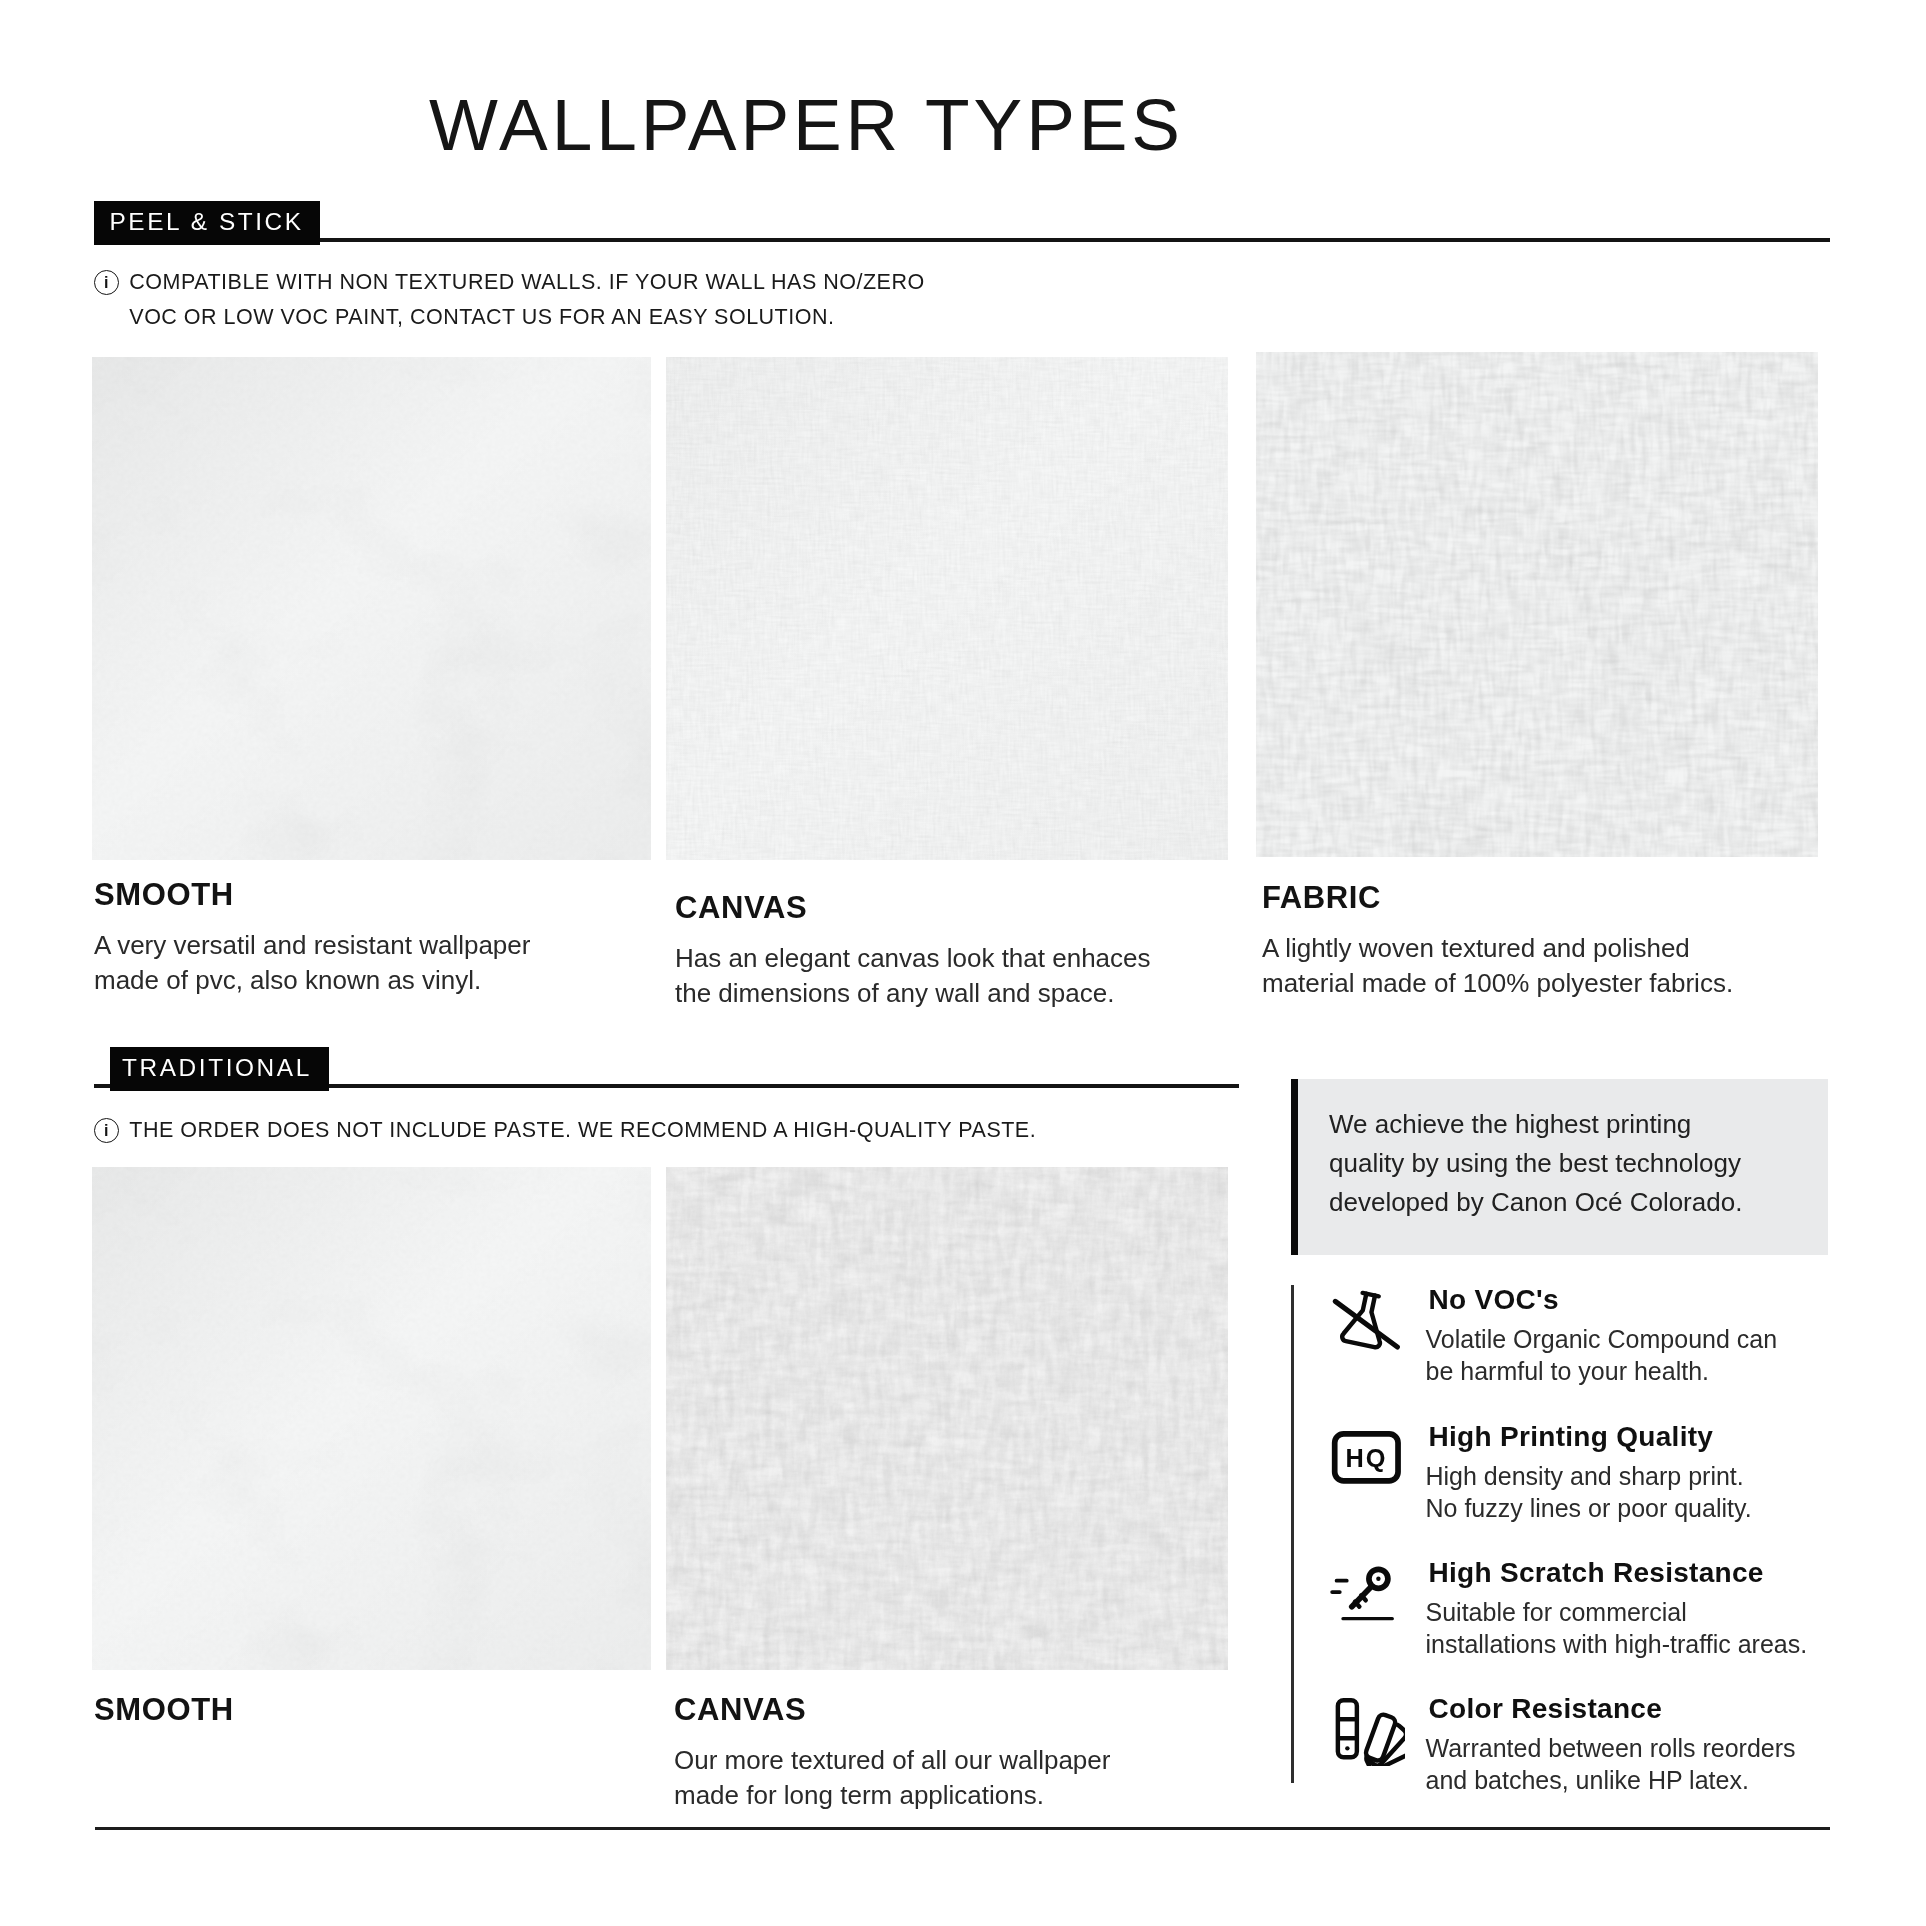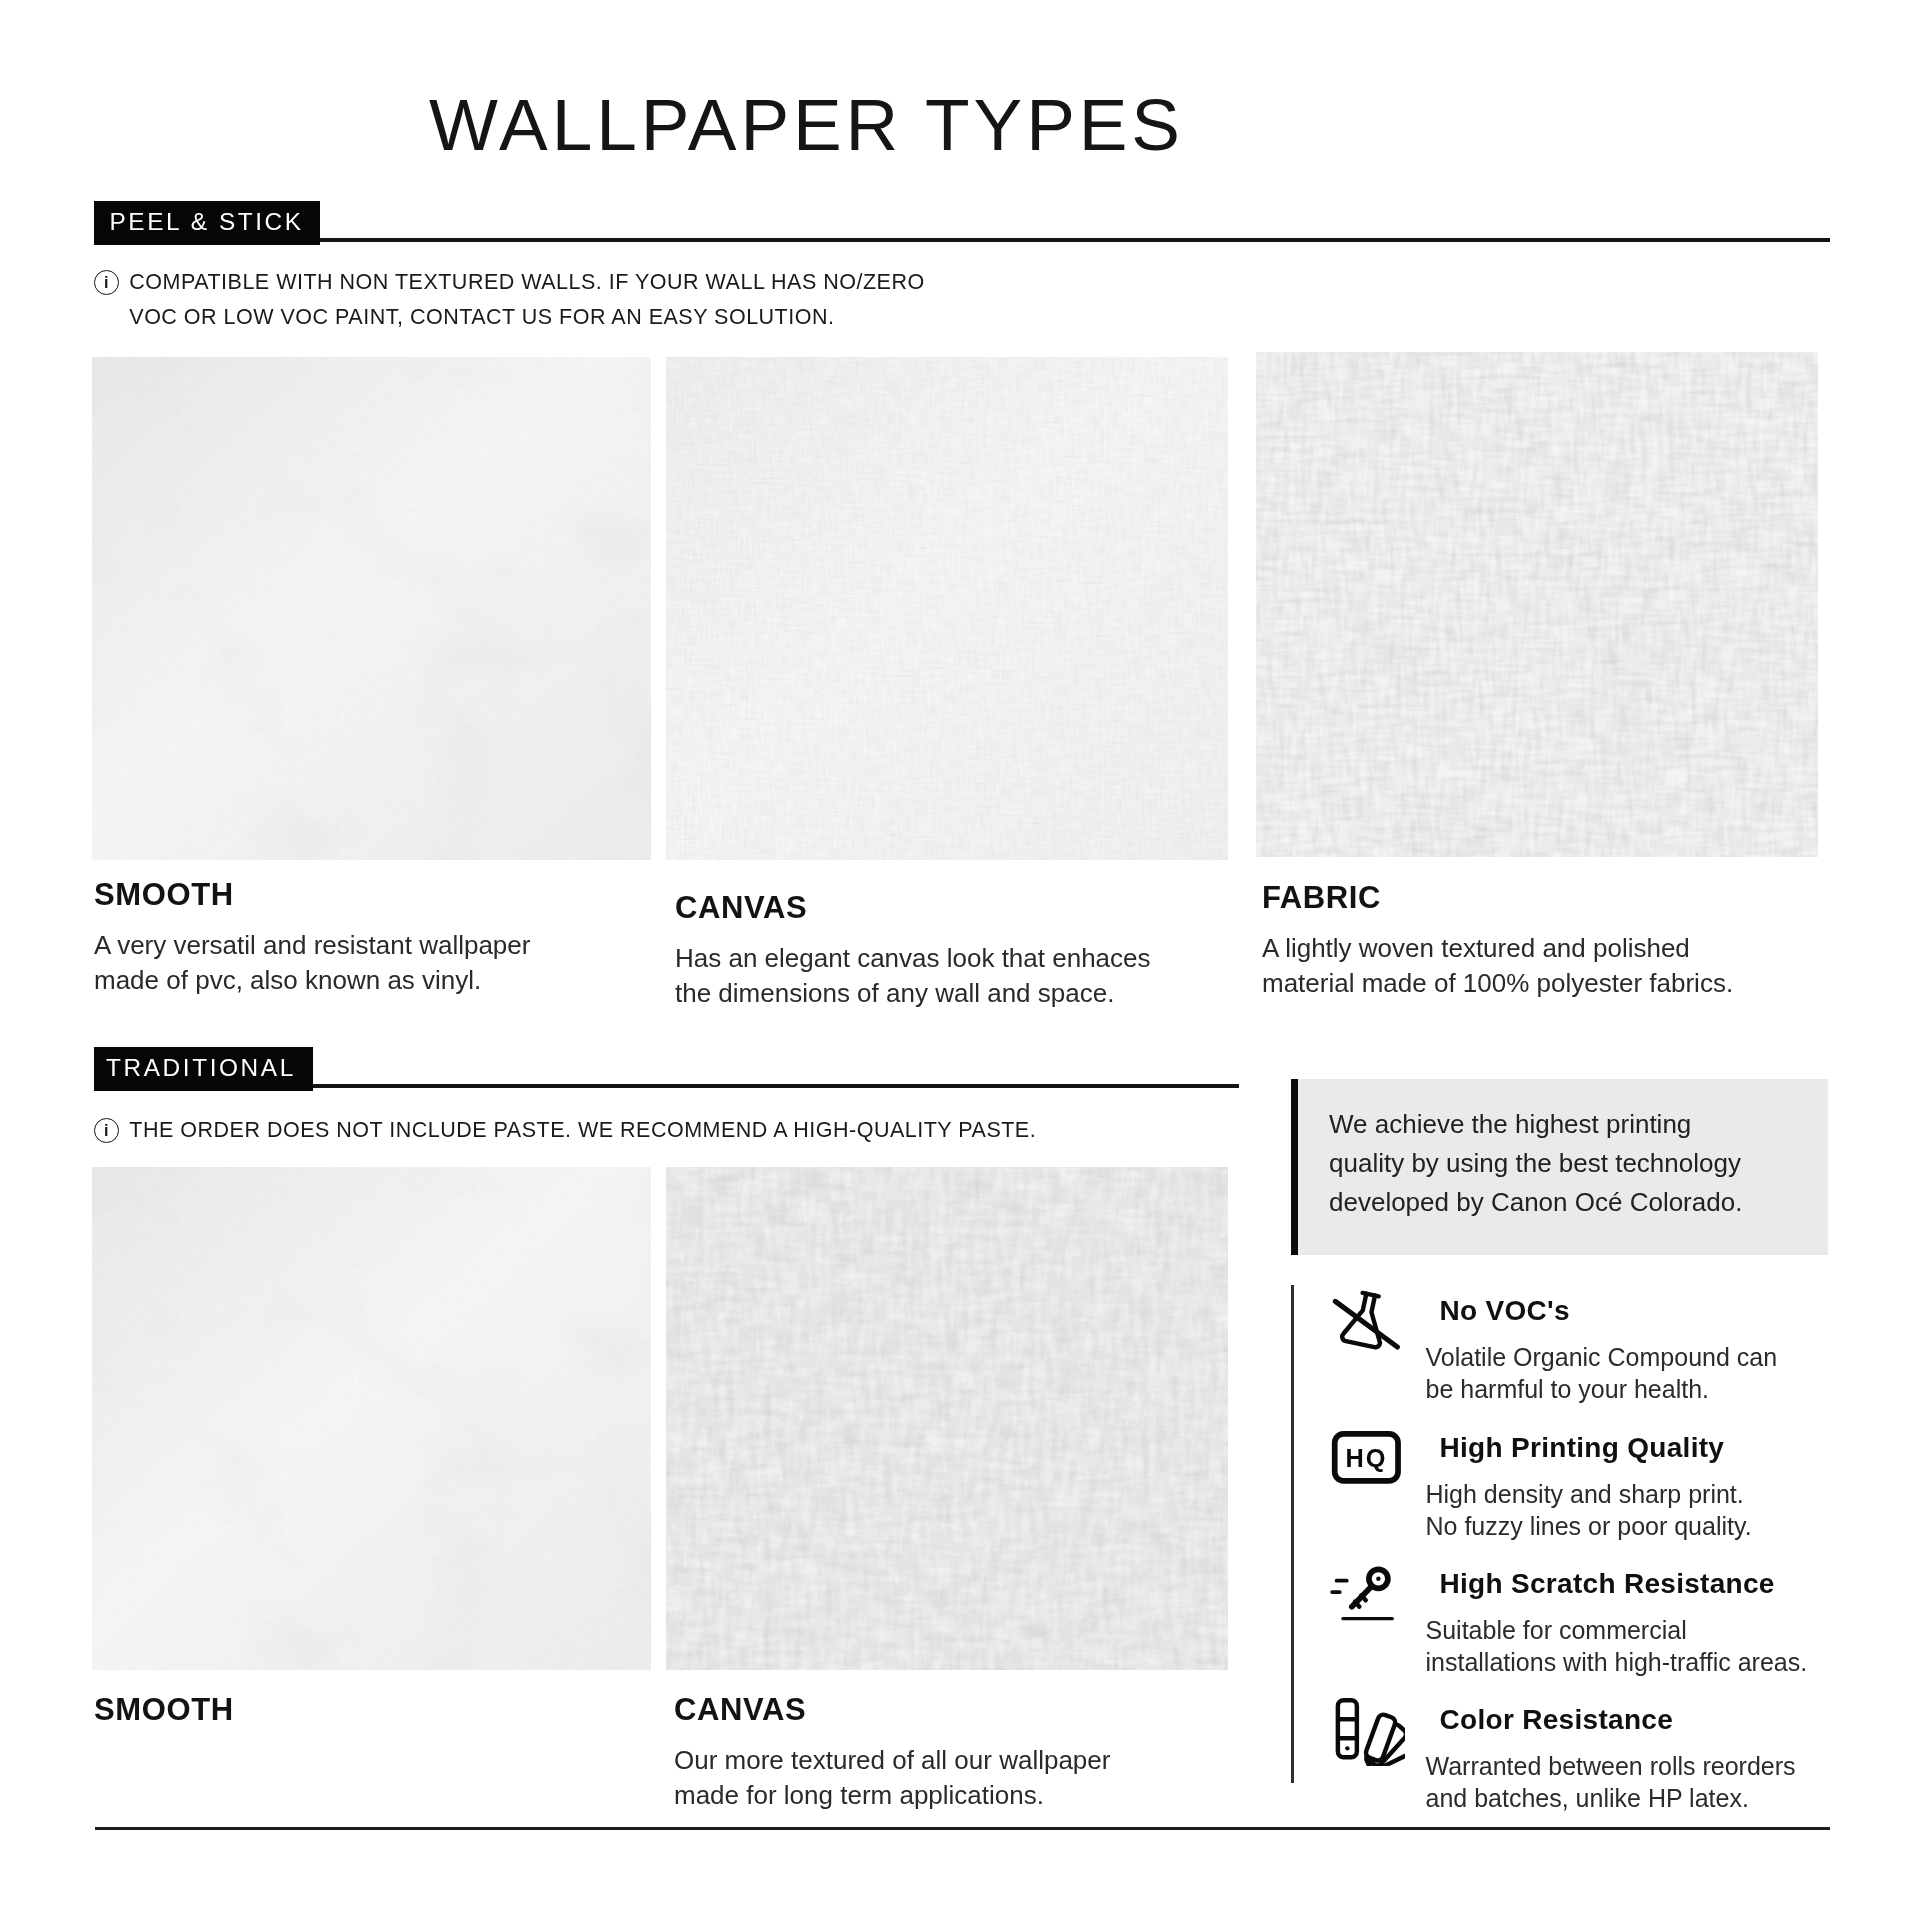--- a/index.html
+++ b/index.html
@@ -29,21 +29,21 @@
   .sw-label p{margin:15.4px 0 0 0;font-size:26px;line-height:35px;color:#2a2a2a;white-space:nowrap;font-weight:400;}
 
   .quality-box{position:absolute;left:1291px;top:1079px;width:537px;height:176px;box-sizing:border-box;
         background:#e9eaeb;border-left:7px solid #0a0a0a;
         padding:26px 13px 0 31px;}
   .quality-box p{margin:0;font-size:26px;line-height:39px;color:#212121;}
 
   .feature{position:absolute;left:1329px;display:flex;gap:20.5px;width:526px;}
   .f-icon{flex:none;width:76px;height:72px;margin-top:3.9px;}
   .f-icon svg{display:block;width:100%;height:100%;}
-  .f-text h4{margin:14px;font-size:28px;font-weight:700;color:#101010;letter-spacing:0.3px;white-space:nowrap;}
+  .f-text h4{margin:3px;font-size:28px;font-weight:700;color:#101010;letter-spacing:0.3px;white-space:nowrap;}
   .f-text p{margin:7px 0 0 0;font-size:25px;line-height:32px;color:#2b2b2b;white-space:nowrap;}
 
   .defs-svg{position:absolute;width:0;height:0;}
 </style>
 </head>
 <body>
 
 <div class="page">
 
   <svg class="defs-svg" aria-hidden="true">
@@ -142,21 +142,21 @@
   </div>
   <div class="sw-label" style="left:1262px;top:880px;">
     <h3>FABRIC</h3>
     <p>
       <span>A lightly woven textured and polished</span><br>
       <span>material made of 100% polyester fabrics.</span>
     </p>
   </div>
 
   <div class="hrule" style="left:94px;top:1084px;width:1145px;"></div>
-  <div class="chip" style="left:94px;top:1047px;padding-left:12px;">TRADITIONAL</div>
+  <div class="chip" style="left:110px;top:1047px;padding-left:12px;">TRADITIONAL</div>
 
   <div class="note" style="left:94px;top:1113px;">
     <span class="info-badge">i</span>
     <span class="note-text">
       <span>THE ORDER DOES NOT INCLUDE PASTE. WE RECOMMEND A HIGH-QUALITY PASTE.</span>
     </span>
   </div>
 
   <div class="swatch" style="left:92px;top:1167px;width:559px;height:503px;">
     <svg viewBox="0 0 870 784" preserveAspectRatio="none">

